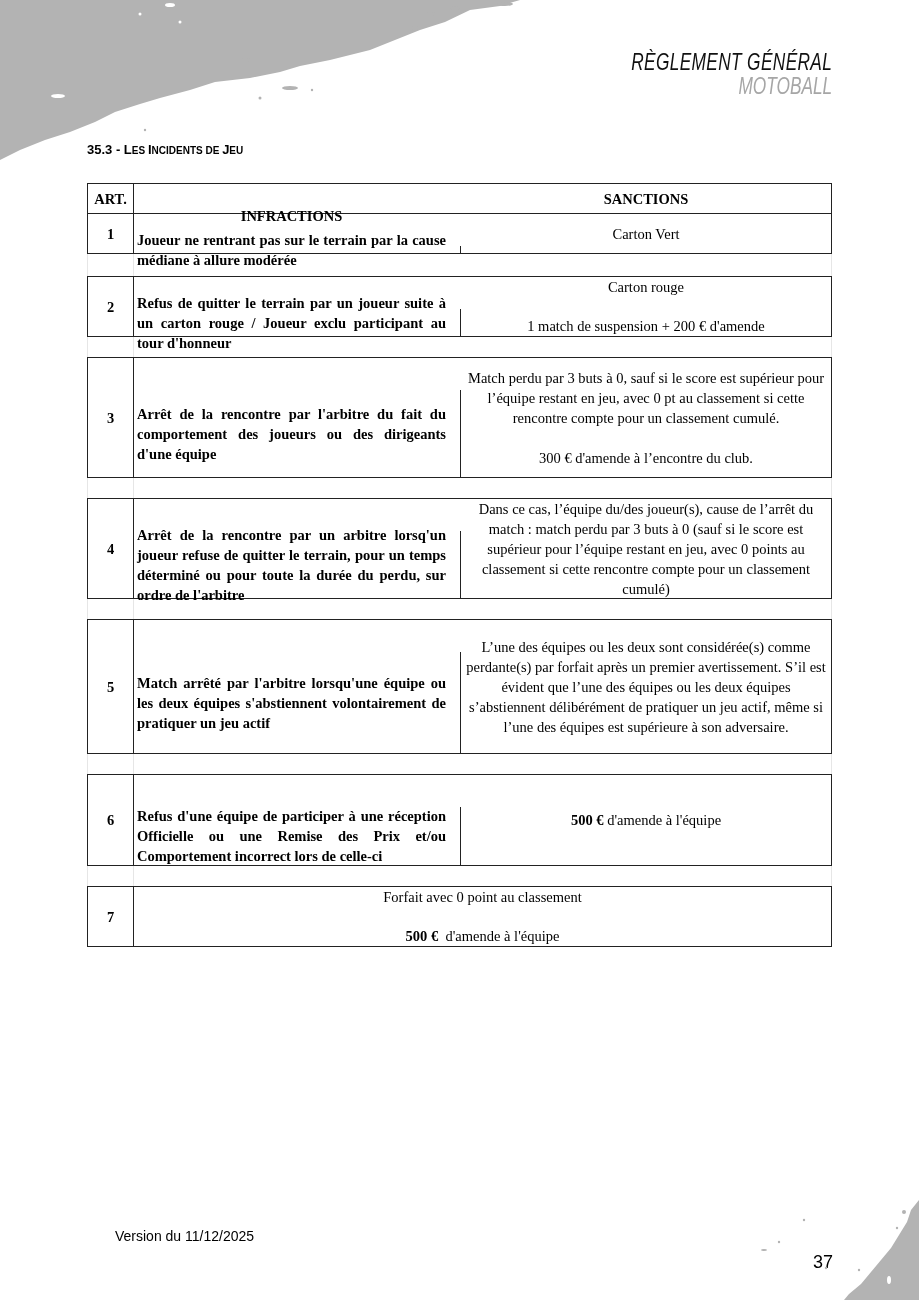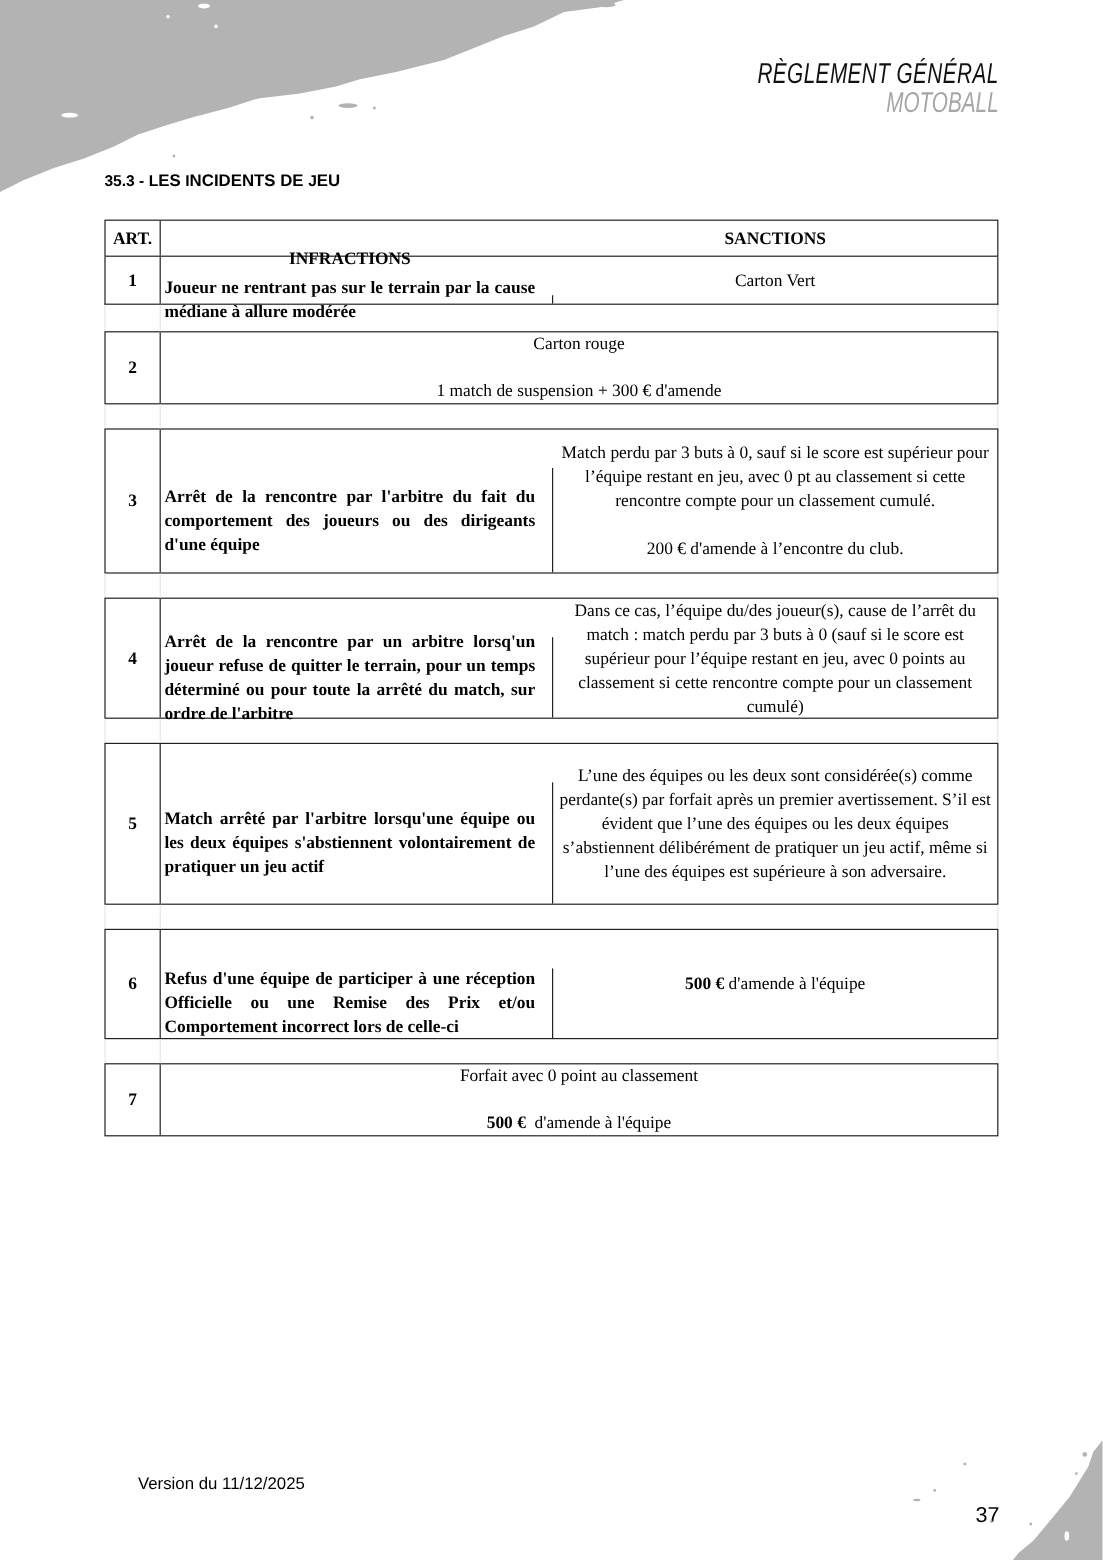--- a/index.html
+++ b/index.html
@@ -7,21 +7,21 @@
     width: 919px; height: 1300px; position: relative; overflow: hidden;
     background: #ffffff; font-family: "Liberation Sans", sans-serif; color: #000;
   }
   .splash-tl { position: absolute; left: 0; top: 0; width: 520px; height: 170px; }
   .splash-br { position: absolute; right: 0; bottom: 0; width: 170px; height: 110px; }
   .brand { position: absolute; right: 87px; top: 50px; text-align: right; font-style: italic;
            font-family: "Liberation Sans Narrow", "Liberation Sans", sans-serif; transform: scaleX(0.72); transform-origin: right top; }
   .brand-line1 { font-size: 24px; font-weight: 400; letter-spacing: 0.5px; color: #111; line-height: 24px; display: block; }
   .brand-line2 { font-size: 24px; color: #a6a6a6; line-height: 24px; display: block; }
   .section-title { position: absolute; left: 87px; top: 142px; font-size: 13px; font-weight: bold; }
-  .section-title .sc { font-size: 14px; }
+  .section-title .sc { font-size: 10px; }
 
   .tbl { position: absolute; left: 87px; top: 183px; width: 745px; font-family: Liberation Serif, serif; }
   .row { display: flex; border-left: 1.5px solid #222; border-right: 1.5px solid #222; box-sizing: border-box; }
   .row.bordered { border-top: 1.5px solid #222; border-bottom: 1.5px solid #222; }
   .row.header { border-top: 1.5px solid #222; }
   .row.spacer { border-left: 1px solid #e6e6e6; border-right: 1px solid #e6e6e6; }
   .cell { box-sizing: border-box; display: flex; align-items: center; font-size: 14.5px; line-height: 20px; }
   .c-art { width: 46px; justify-content: center; font-weight: bold; border-right: 1.5px solid #222; }
   .c-inf { width: 327px; padding: 0 14px 0 3px; font-weight: bold; text-align: justify; border-right: 1.5px solid #222; margin-top: 32px; }
   .c-san { flex: 1; justify-content: center; text-align: center; padding: 0 2px; flex-direction: column; }
@@ -82,53 +82,56 @@
       </div>
   </div>
   <div class="row spacer" style="height:22px;">
       <div class="cell c-art"></div>
       <div class="cell c-inf"></div>
       <div class="cell c-san"></div>
     </div>
 
   <div class="row bordered" style="height:61px;">
     <div class="cell c-art">2</div>
+    <div class="cell c-inf">
+        <span>Refus de quitter le terrain par un joueur suite à un carton rouge / Joueur exclu participant au tour d'honneur</span>
+      </div>
     <div class="cell c-san">
       <div>Carton rouge</div>
       <div style="height:20px"></div>
-      <div>1 match de suspension + 300 € d'amende</div>
+      <div>1 match de suspension + 200 € d'amende</div>
     </div>
   </div>
   <div class="row spacer" style="height:20px;">
       <div class="cell c-art"></div>
       <div class="cell c-inf"></div>
       <div class="cell c-san"></div>
     </div>
 
   <div class="row bordered" style="height:121px;">
     <div class="cell c-art">3</div>
     <div class="cell c-inf">
         <span>Arrêt de la rencontre par l'arbitre du fait du comportement des joueurs ou des dirigeants d'une équipe</span>
       </div>
     <div class="cell c-san">
       <div>Match perdu par 3 buts à 0, sauf si le score est supérieur pour l’équipe restant en jeu, avec 0 pt au classement si cette rencontre compte pour un classement cumulé.</div>
       <div style="height:20px"></div>
-      <div>200 € d'amende à l’encontre du club.</div>
+      <div>300 € d'amende à l’encontre du club.</div>
     </div>
   </div>
   <div class="row spacer" style="height:20px;">
       <div class="cell c-art"></div>
       <div class="cell c-inf"></div>
       <div class="cell c-san"></div>
     </div>
 
   <div class="row bordered" style="height:101px;">
     <div class="cell c-art">4</div>
     <div class="cell c-inf">
-        <span>Arrêt de la rencontre par un arbitre lorsq'un joueur refuse de quitter le terrain, pour un temps déterminé ou pour toute la arrêté du match, sur ordre de l'arbitre</span>
+        <span>Arrêt de la rencontre par un arbitre lorsq'un joueur refuse de quitter le terrain, pour un temps déterminé ou pour toute la durée du perdu, sur ordre de l'arbitre</span>
       </div>
     <div class="cell c-san">
         <div>Dans ce cas, l’équipe du/des joueur(s), cause de l’arrêt du match : match perdu par 3 buts à 0 (sauf si le score est supérieur pour l’équipe restant en jeu, avec 0 points au classement si cette rencontre compte pour un classement cumulé)</div>
       </div>
   </div>
   <div class="row spacer" style="height:20px;">
       <div class="cell c-art"></div>
       <div class="cell c-inf"></div>
       <div class="cell c-san"></div>
     </div>

